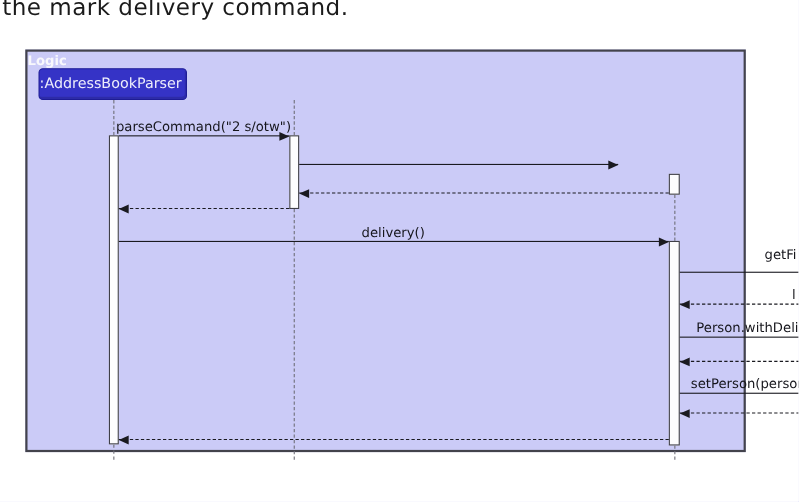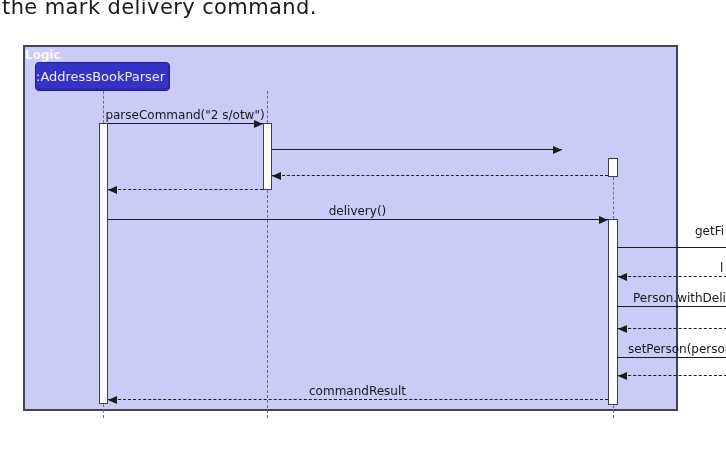--- a/index.html
+++ b/index.html
@@ -93,20 +93,19 @@
       <div class="msg-line solid" style="left: 617.5px; top: 306px; width: 109.5px;"></div>
       <div class="msg-label" style="top: 291px; left: 633px;">Person.withDelive</div>
       <div class="msg-line dashed" style="left: 617.5px; top: 328px; width: 109.5px;"></div>
       <div class="head left" style="top: 324.5px; left: 617.5px;"></div>
       <div class="msg-line solid" style="left: 617.5px; top: 357px; width: 109.5px;"></div>
       <div class="msg-label" style="top: 342px; left: 628px;">setPerson(personT</div>
       <div class="msg-line dashed" style="left: 617.5px; top: 375px; width: 109.5px;"></div>
       <div class="head left" style="top: 371.5px; left: 617.5px;"></div>
       <div class="msg-line dashed" style="left: 107.5px; top: 399px; width: 500px;"></div>
       <div class="head left" style="top: 395.5px; left: 107.5px;"></div>
-      <div class="msg-label center" style="top: 384px; left: 357.5px;">commandResult</div>
     </div>
 
   <div class="pbox p-abp">
     <span>:AddressBookParser</span>
   </div>
 
 </div>
 
 </body></html>

